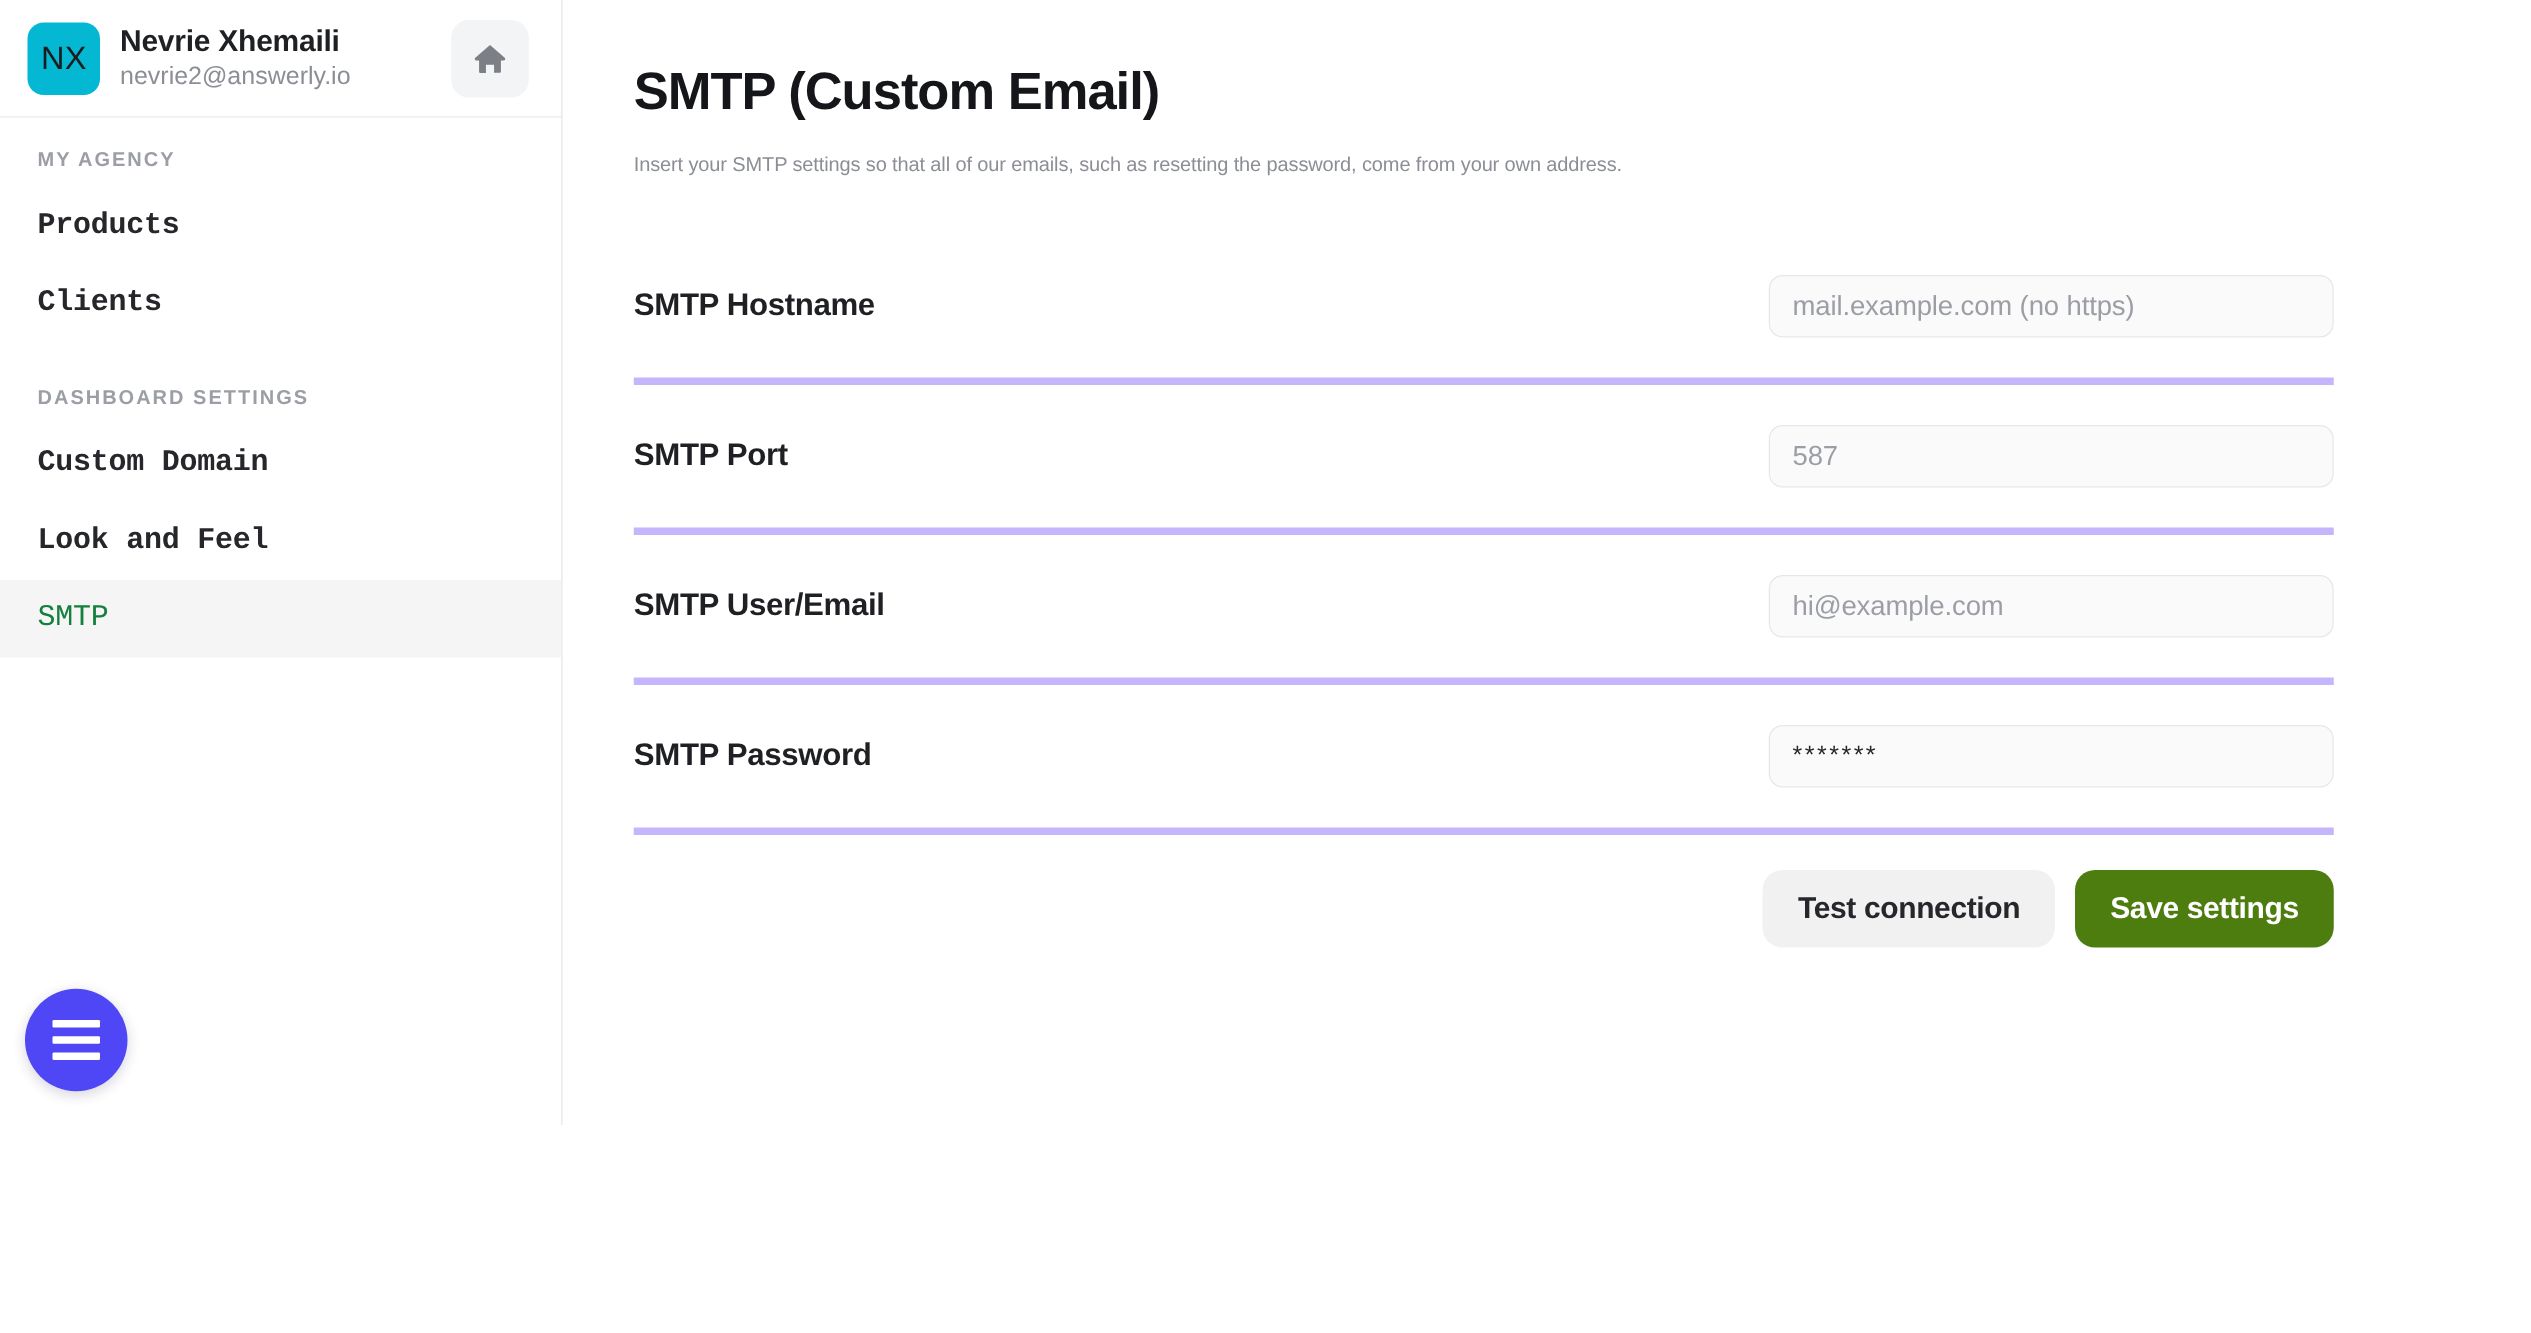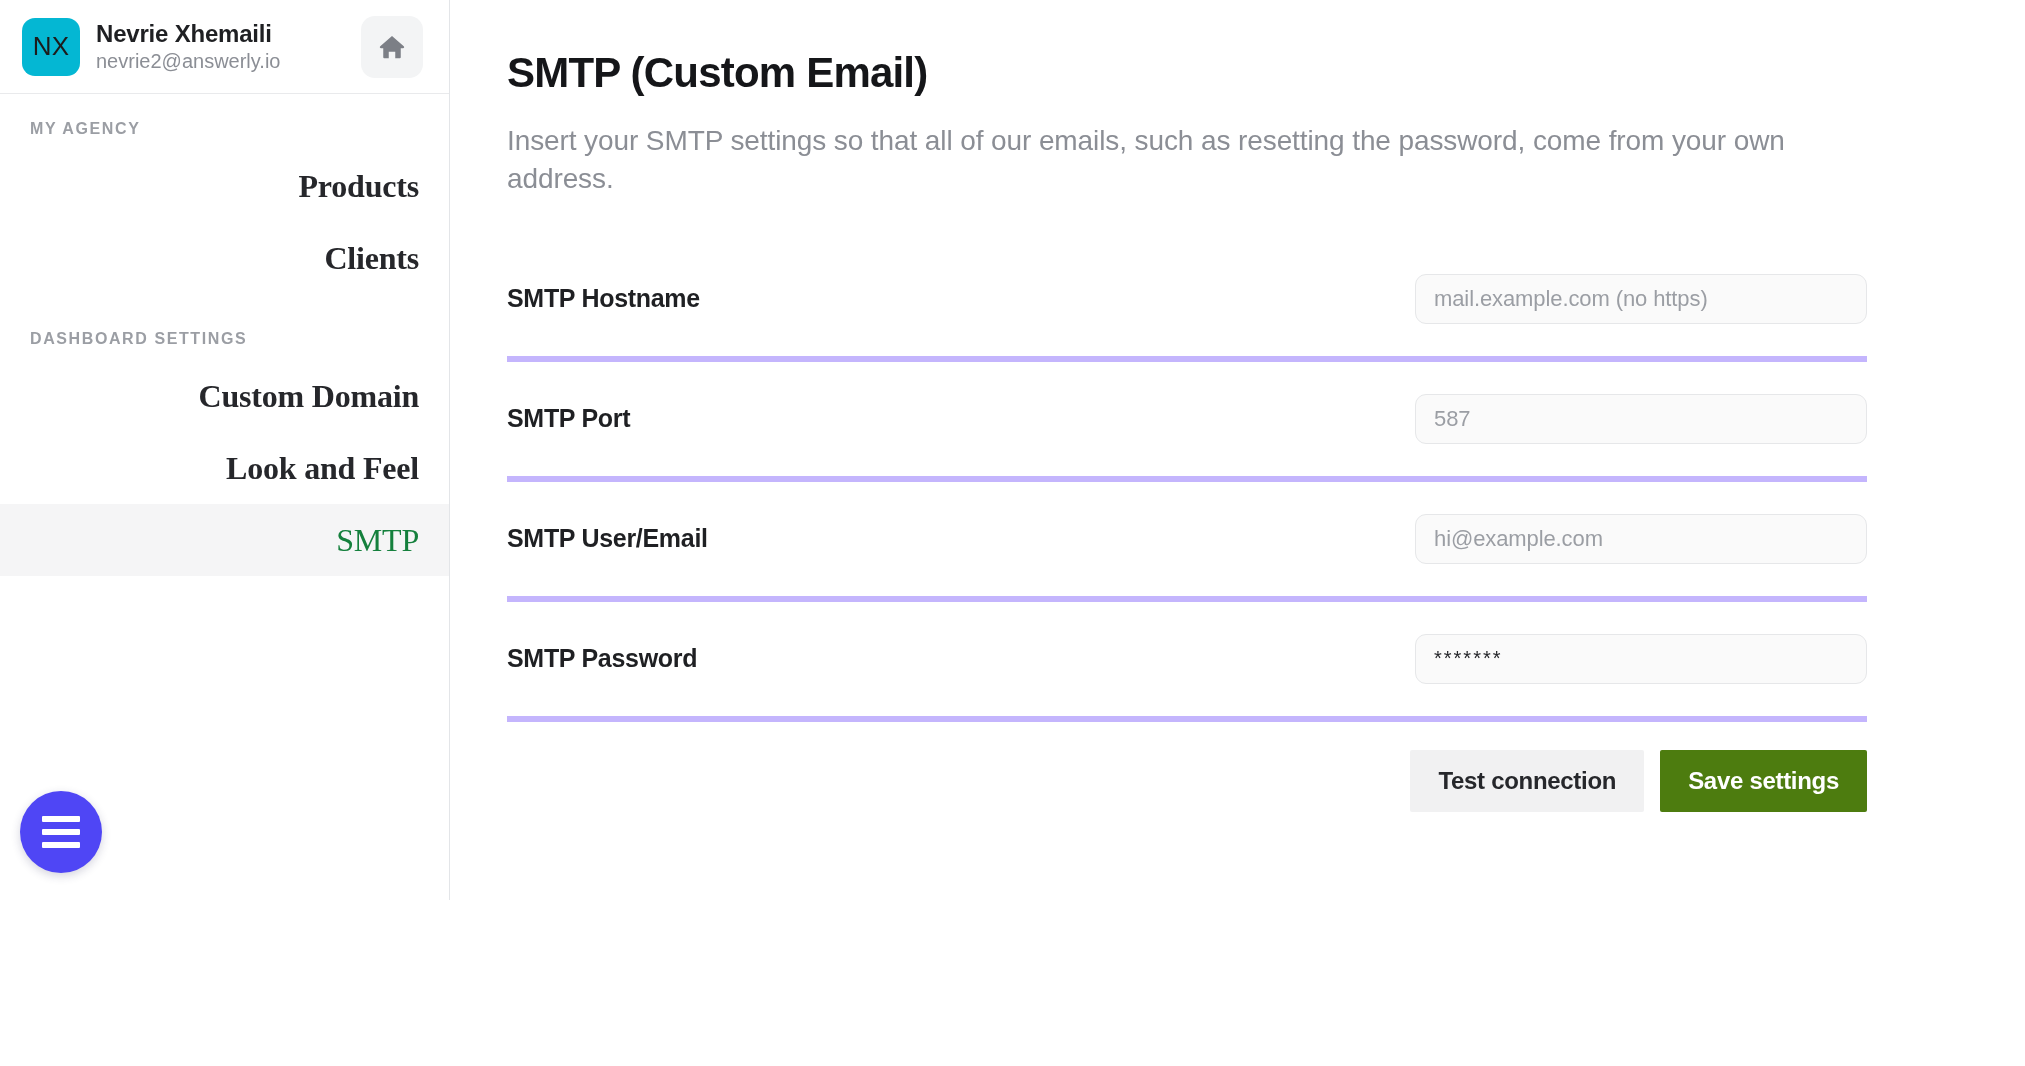--- a/index.html
+++ b/index.html
@@ -110,31 +110,31 @@
     margin-bottom: 12px;
   }
 
   .nav-section-title.second {
     margin-top: 36px;
   }
 
   .nav-item {
     display: block;
     padding: 16px 30px;
-    font-size: 32px;
+    font-size: 24px;
     font-weight: 700;
     color: #26272b;
     letter-spacing: -0.2px;
     cursor: pointer;
     line-height: 1.25;
     background: transparent;
     border: none;
     width: 100%;
-    text-align: right;
-    font-family: Liberation Serif, serif;
+    text-align: left;
+    font-family: Liberation Mono, monospace;
   }
 
   .nav-item.active {
     background: #f5f5f6;
     font-weight: 400;
     color: #15803d;
   }
 
   
   .fab {
@@ -179,21 +179,21 @@
   .page-title {
     font-size: 42px;
     font-weight: 700;
     color: #151619;
     letter-spacing: -0.8px;
     line-height: 1.2;
     margin-bottom: 24px;
   }
 
   .page-subtitle {
-    font-size: 28px;
+    font-size: 16px;
     font-weight: 400;
     color: #8b8e95;
     line-height: 1.35;
     letter-spacing: -0.1px;
     margin-bottom: 44px;
   }
 
   .form-rows {
     width: 1360px;
   }
@@ -249,21 +249,21 @@
     display: flex;
     justify-content: flex-end;
     align-items: center;
     gap: 16px;
     padding-top: 28px;
     width: 1360px;
   }
 
   .btn {
     border: none;
-    border-radius: 2px;
+    border-radius: 16px;
     font-family: inherit;
     font-size: 24px;
     font-weight: 700;
     letter-spacing: -0.3px;
     cursor: pointer;
     height: 62px;
     padding: 0 28px;
     line-height: 1;
     display: inline-flex;
     align-items: center;

